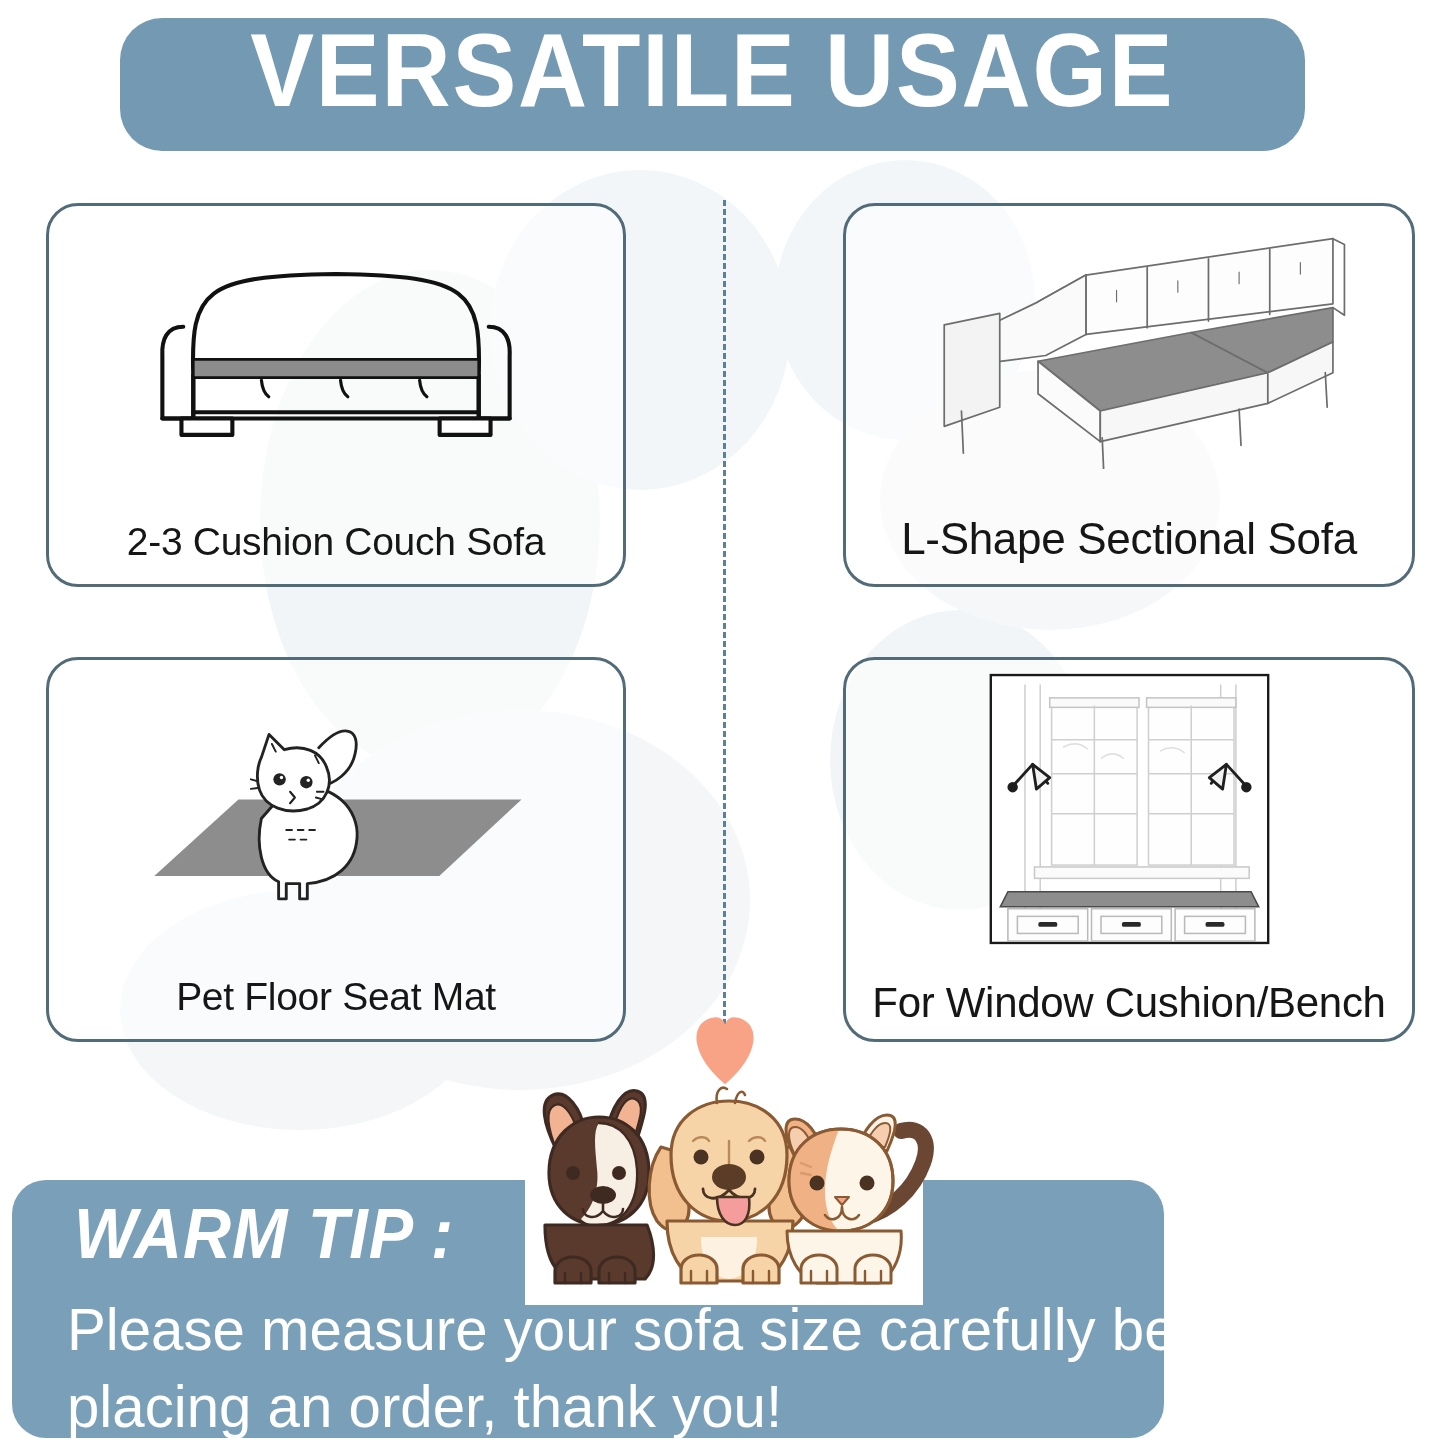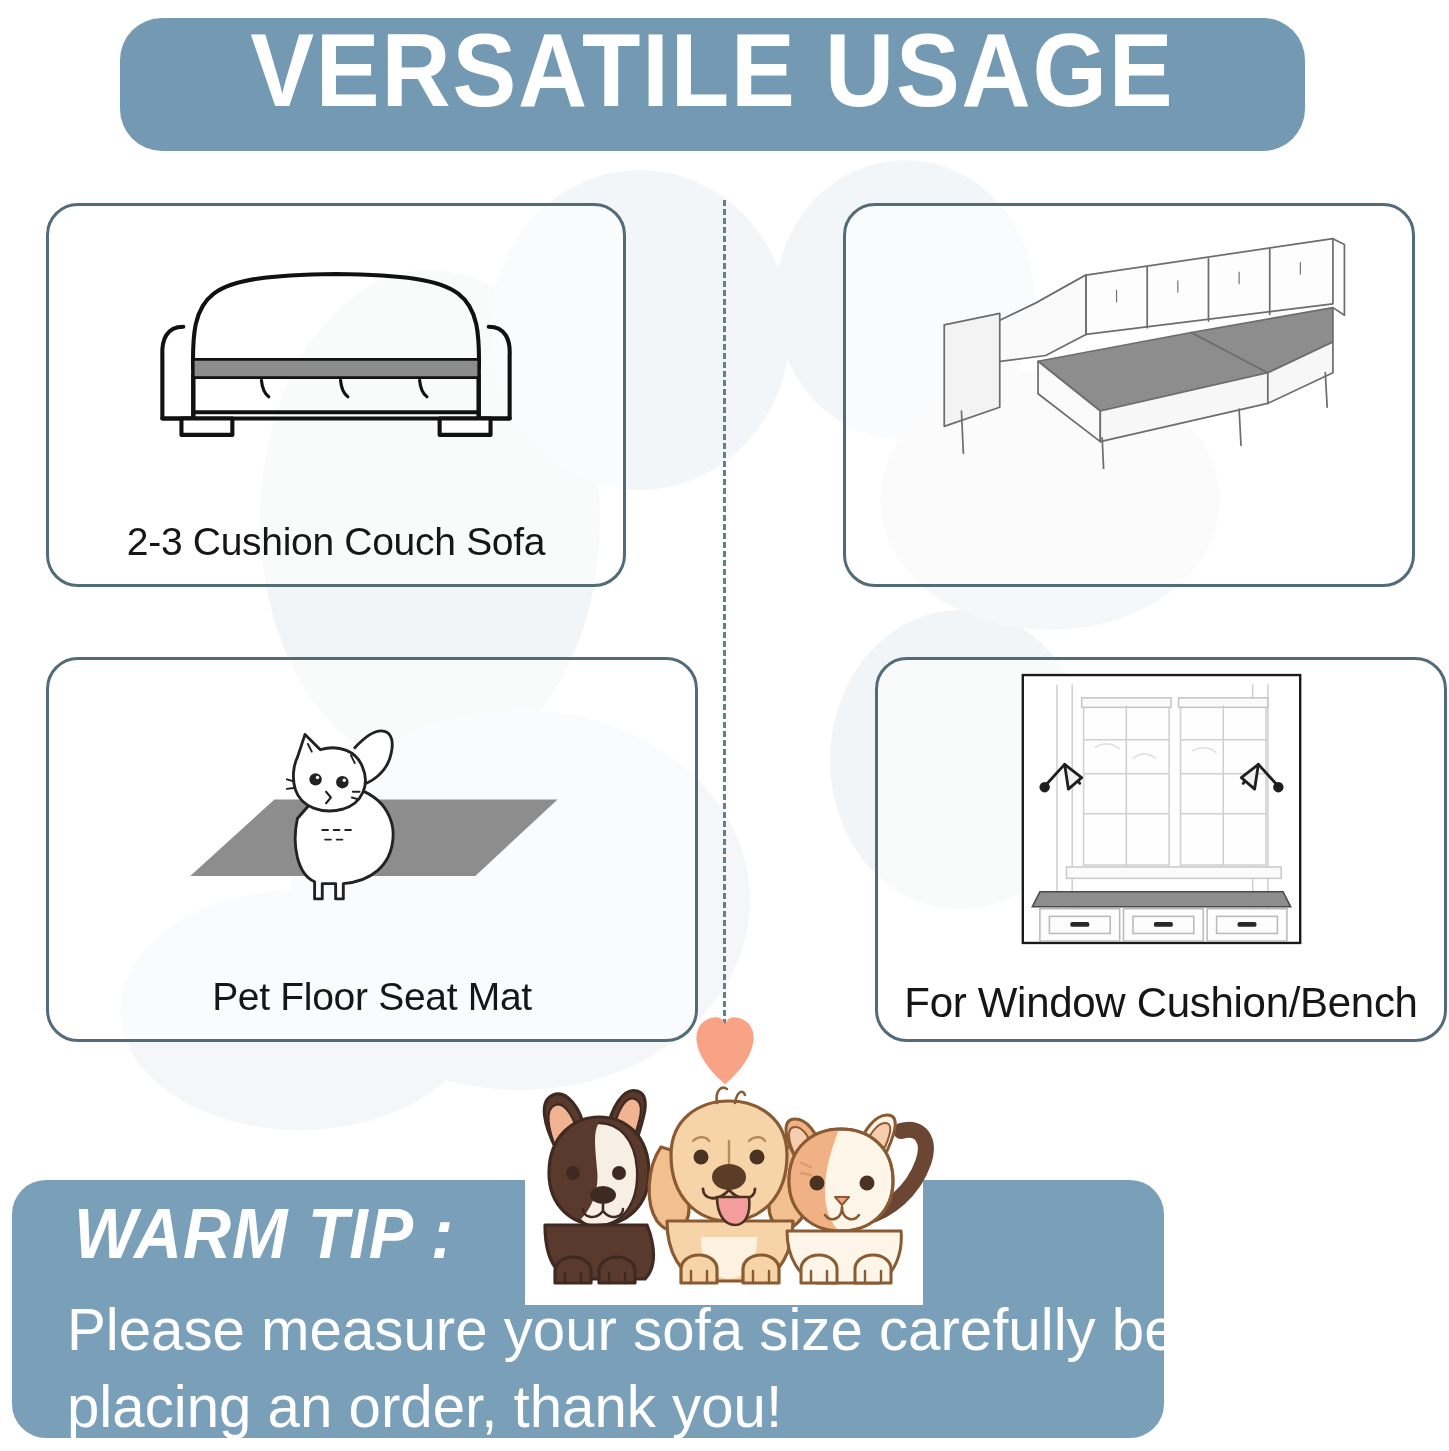--- a/index.html
+++ b/index.html
@@ -41,22 +41,22 @@
   .card {
     position: absolute;
     background: rgba(255,255,255,0.55);
     border: 3px solid #526b79;
     border-radius: 32px;
     z-index: 2;
     overflow: hidden;
   }
   #card-couch   { left: 46px;  top: 203px;  width: 580px; height: 384px; }
   #card-lshape  { left: 843px; top: 203px;  width: 572px; height: 384px; }
-  #card-petmat  { left: 46px;  top: 657px;  width: 652px; height: 385px; }
-  #card-window  { left: 843px; top: 657px;  width: 572px; height: 385px; margin-left: 32px; }
+  #card-petmat  { left: 46px;  top: 657px;  width: 580px; height: 385px; }
+  #card-window  { left: 843px; top: 657px;  width: 572px; height: 385px; }
 
   .card-art {
     position: absolute; left: 0; right: 0; top: 0;
     height: 275px;
     display: flex; align-items: center; justify-content: center;
   }
   #card-petmat .card-art { height: 290px; top: 4px; }
   #card-window .card-art { height: 290px; top: 4px; }
 
   .card-label {
@@ -195,20 +195,21 @@
         <path d="M380 160 L380 192 L448 160 L448 128 Z" fill="#f7f7f7"></path>
 
         <path d="M60 200 L62 244 M207 228 L209 272 M350 198 L352 236 M440 160 L442 196"></path>
 
         <path d="M448 20 L460 26 L460 100 L448 92"></path>
 
         <path d="M222 74 L222 86 M286 64 L286 76 M350 55 L350 67 M414 45 L414 57" stroke-width="1.2"></path>
       </g>
     </svg>
   </div>
+  <div class="card-label">L-Shape Sectional Sofa</div>
 </div>
 
 <div class="card" id="card-petmat">
   <div class="card-art">
     <svg viewBox="0 0 460 260" width="440" height="250">
 
       <polygon points="40,200 128,120 424,120 338,200" fill="#8d8d8d"></polygon>
 
       <g fill="#ffffff" stroke="#222" stroke-width="3" stroke-linejoin="round" stroke-linecap="round">
 

